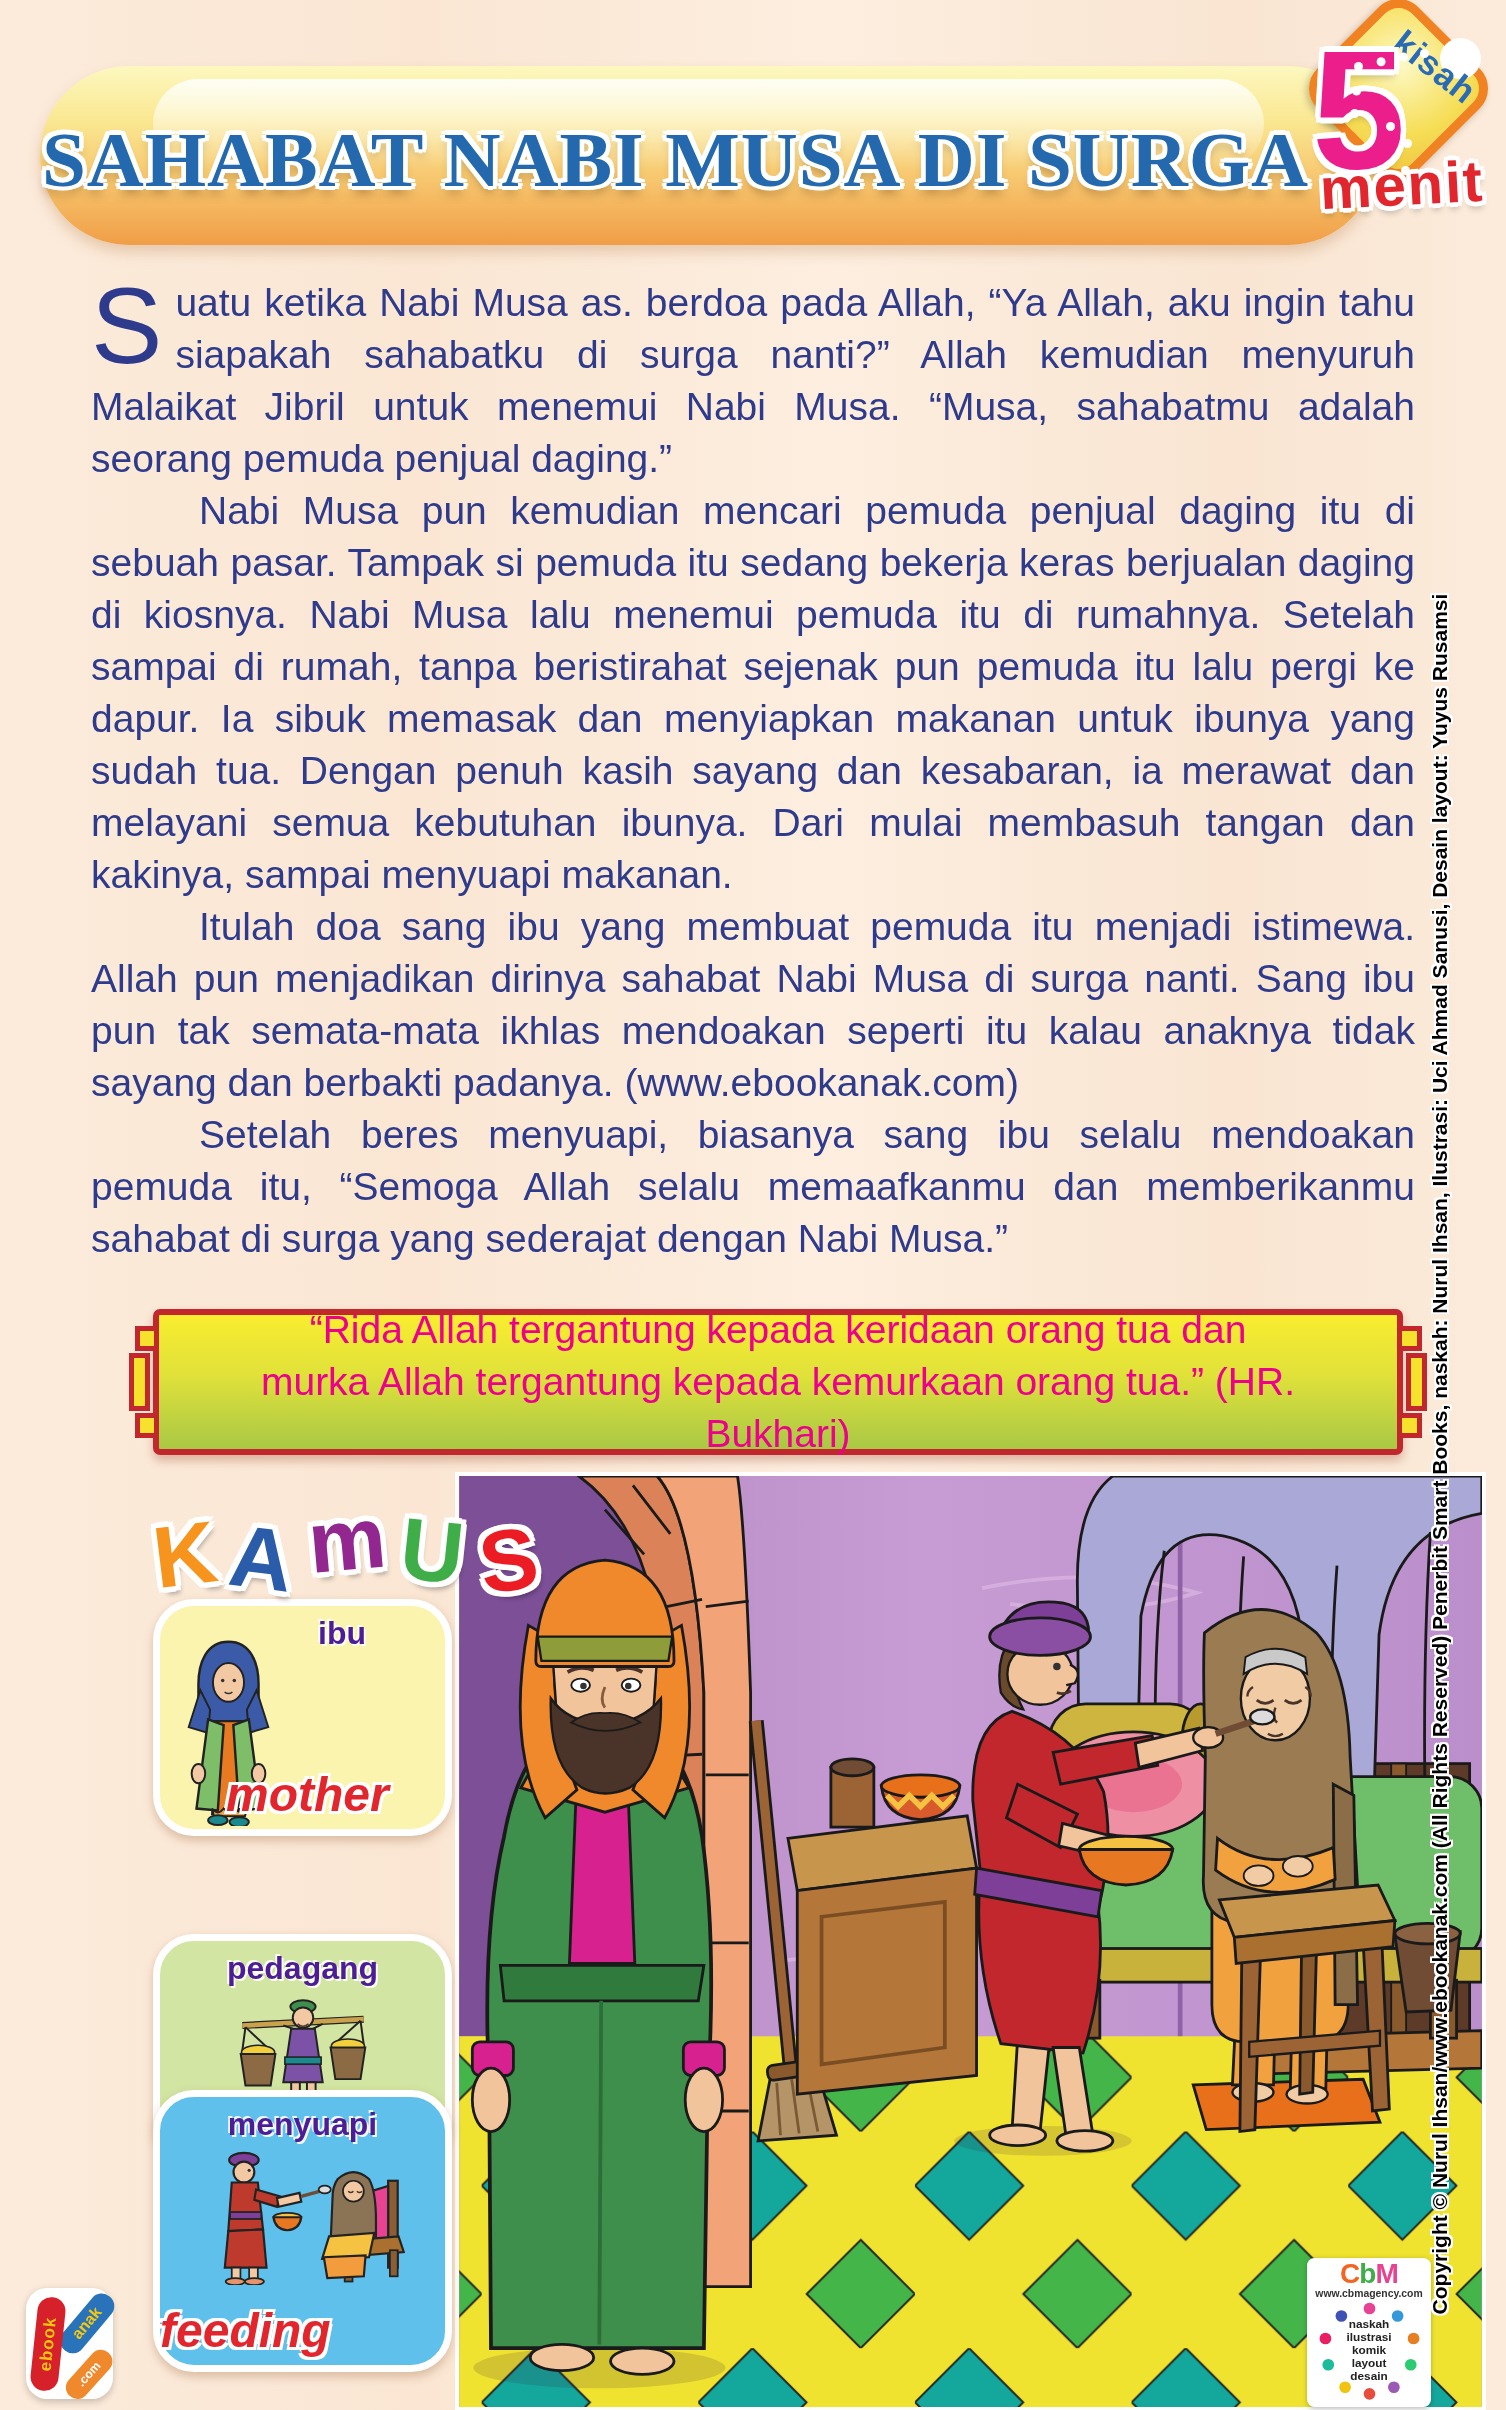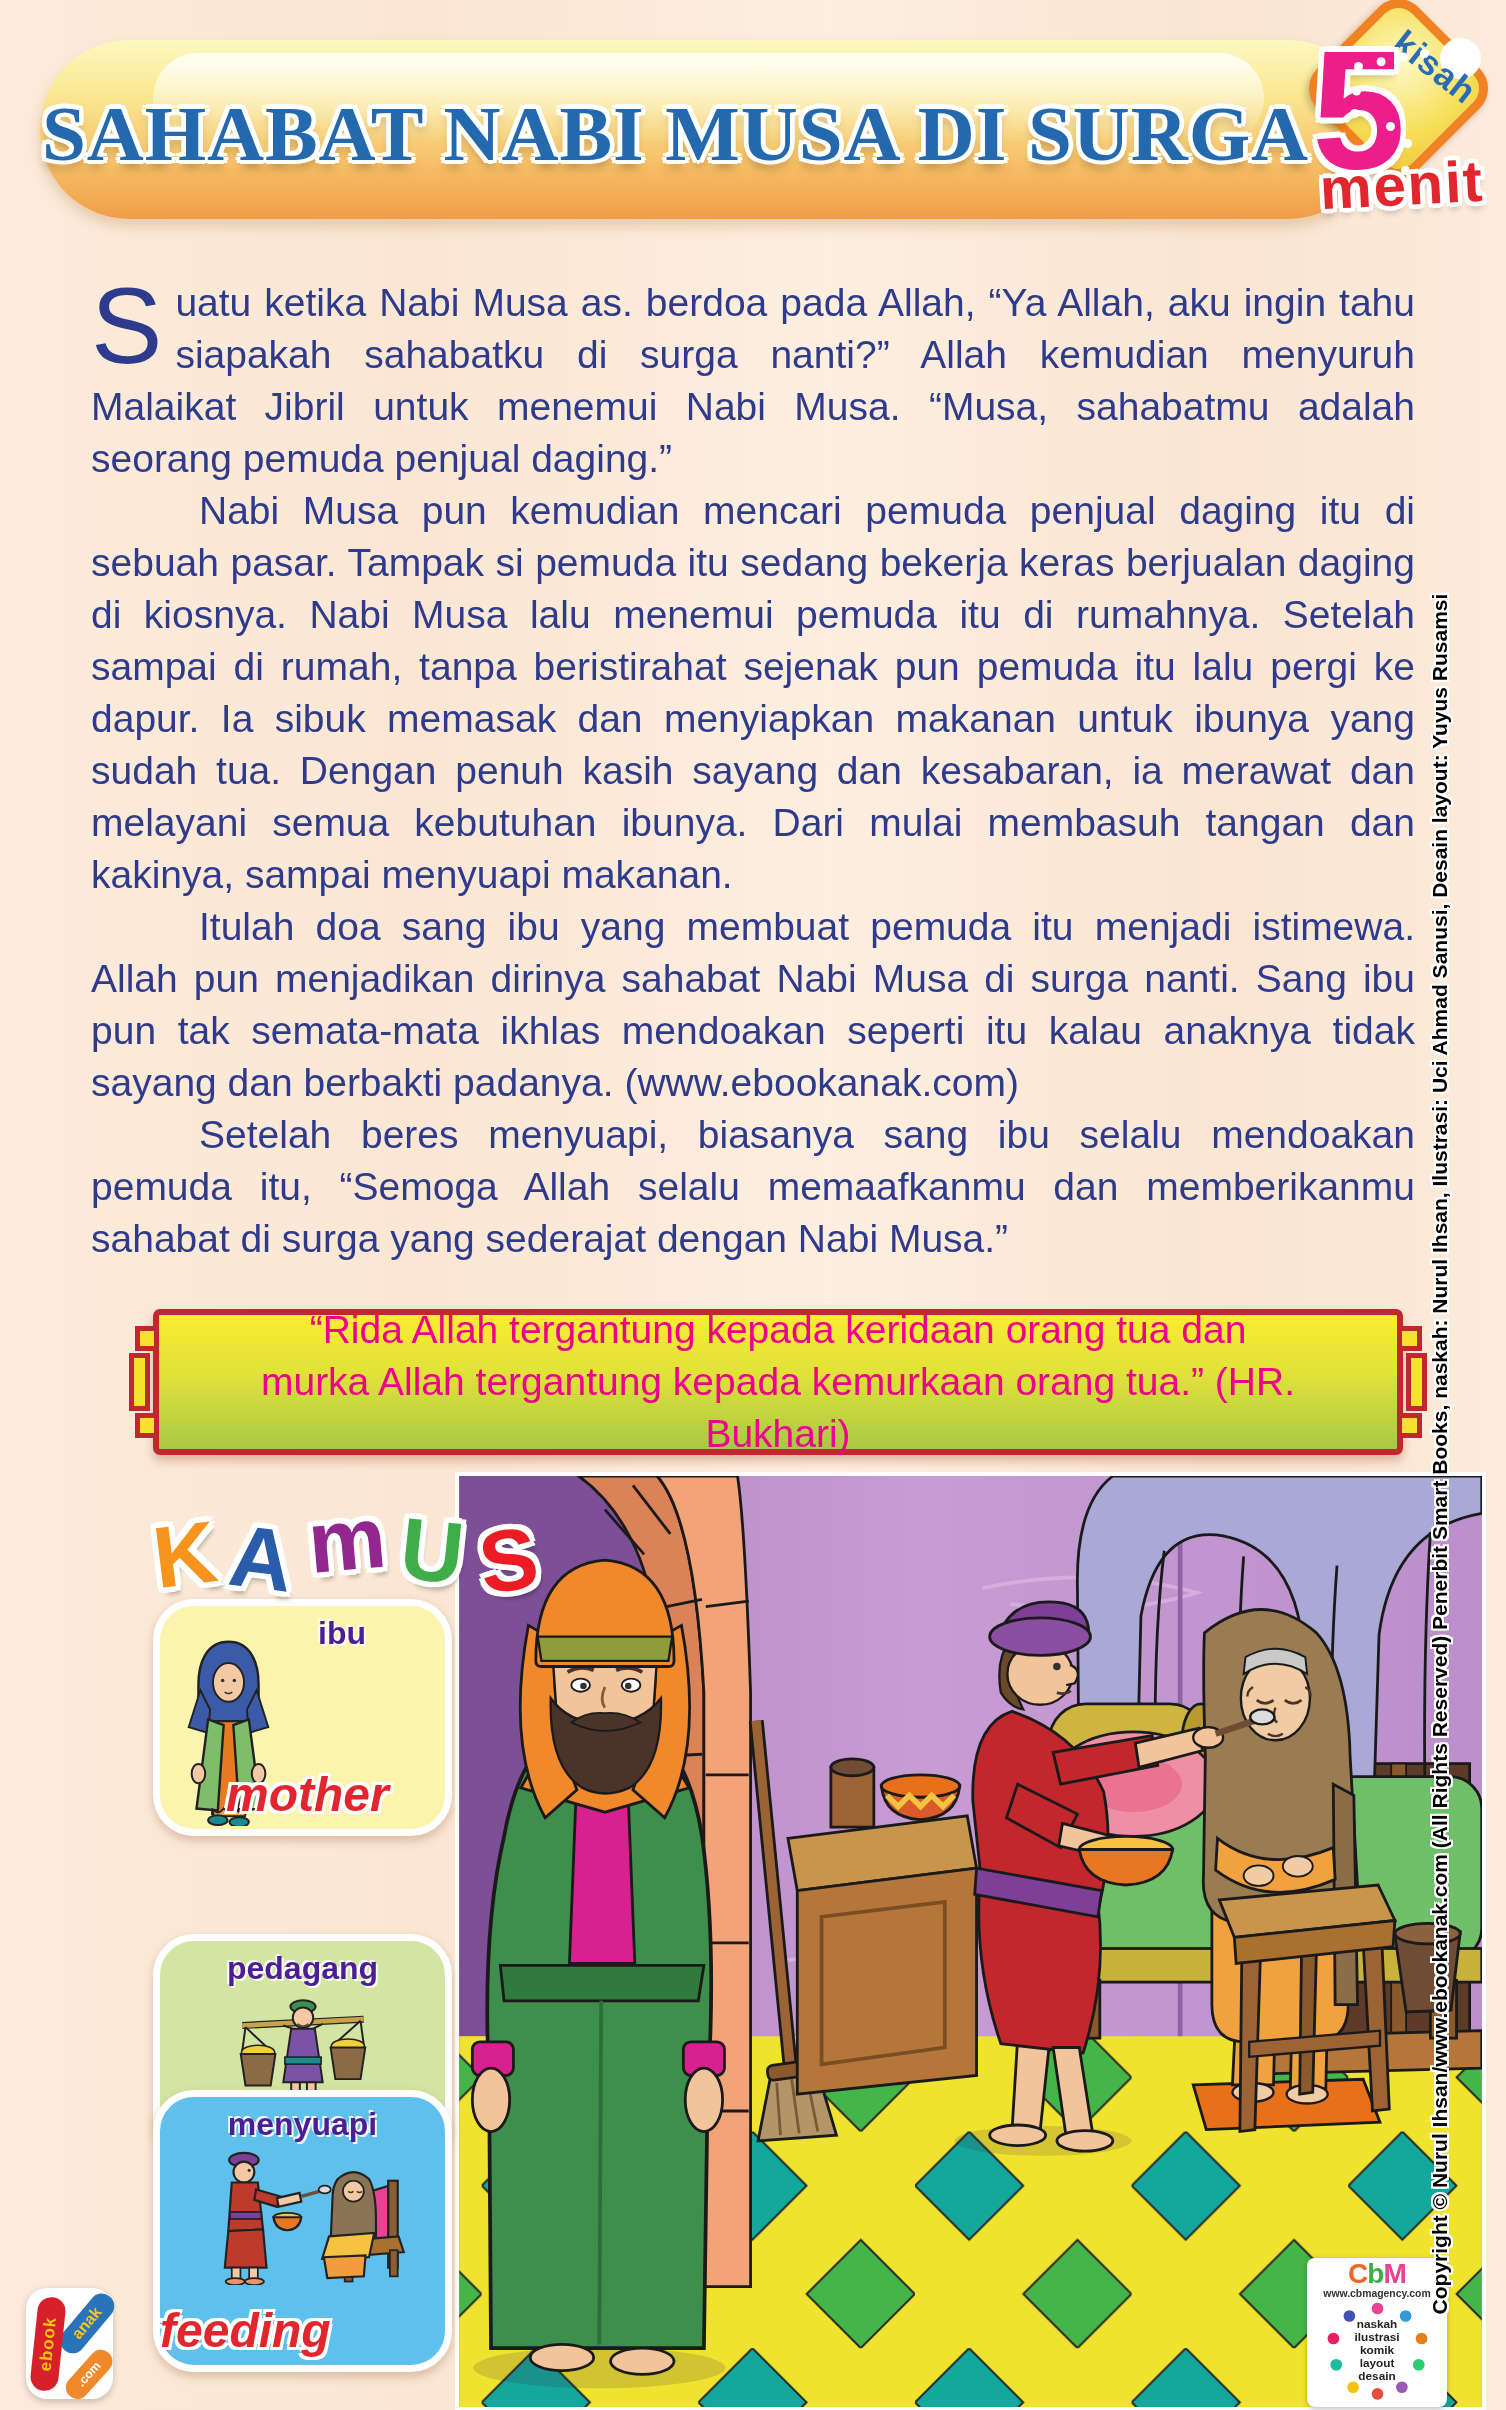--- a/index.html
+++ b/index.html
@@ -4,21 +4,21 @@
 <style>
   * { margin:0; padding:0; box-sizing:border-box; }
   html,body { background:#9a8c80; }
   .page {
     position:relative; width:1507px; height:2411px; overflow:hidden;
     background:linear-gradient(90deg,#FCEBDB 0%,#FAE6D3 28%,#FDEEDF 55%,#F9E5D2 82%,#FCEBDB 100%);
     font-family:"Liberation Sans",sans-serif;
   }
   
   .title-banner {
-    position:absolute; left:40px; top:40px; width:1337px; height:179px;
+    position:absolute; left:40px; top:66px; width:1337px; height:179px;
     border-radius:89px;
     background:linear-gradient(180deg,#FDF8C0 0%,#FAE892 30%,#F6C169 68%,#F09E47 100%);
     box-shadow:0 7.5px 13px rgba(180,120,60,.28);
   }
   .title-banner::before {
     content:""; position:absolute; left:113px; right:113px; top:13px; height:90px;
     border-radius:56px;
     background:linear-gradient(180deg,rgba(255,255,250,.9),rgba(255,255,250,0));
   }
   .page-title {
@@ -115,21 +115,21 @@
   .illustration svg { display:block; width:100%; height:100%; }
   
   .copyright-vert {
     position:absolute; left:1428px; top:2328px; width:1748px;
     transform:rotate(-90deg); transform-origin:0 0;
     font-size:21px; font-weight:bold; color:#000; text-align:center; white-space:nowrap; z-index:8;
     text-shadow:-1.9px -1.9px 0 #fff,1.9px -1.9px 0 #fff,-1.9px 1.9px 0 #fff,1.9px 1.9px 0 #fff,
                 -1.9px 0 0 #fff,1.9px 0 0 #fff,0 -1.9px 0 #fff,0 1.9px 0 #fff;
   }
   
-  .cbm { position:absolute; left:1307px; top:2258px; width:140px; height:149px; background:#fff;
+  .cbm { position:absolute; left:1307px; top:2258px; width:124px; height:149px; background:#fff;
          border-radius:7.5px; z-index:7; box-shadow:0 1.9px 5.6px rgba(0,0,0,.25); text-align:center; padding-top:1.9px; }
   .cbm-brand { font-size:28px; font-weight:bold; line-height:28px; letter-spacing:-0.9px; }
   .cbm-c { color:#F26522; } .cbm-b { color:#3FAE49; } .cbm-m { color:#E84393; }
   .cbm-site { font-size:10.4px; font-weight:bold; color:#333; }
   .cbm-ring { position:relative; width:105px; height:100px; margin:1.9px auto 0; }
   .cbm-ring svg { position:absolute; inset:0; }
   .cbm-services { position:absolute; inset:0; display:flex; flex-direction:column; justify-content:center;
                   font-size:11.8px; line-height:13px; font-weight:bold; color:#222; }
   
   .ebk { position:absolute; left:26px; top:2288px; width:87px; height:111px; background:#fff;

